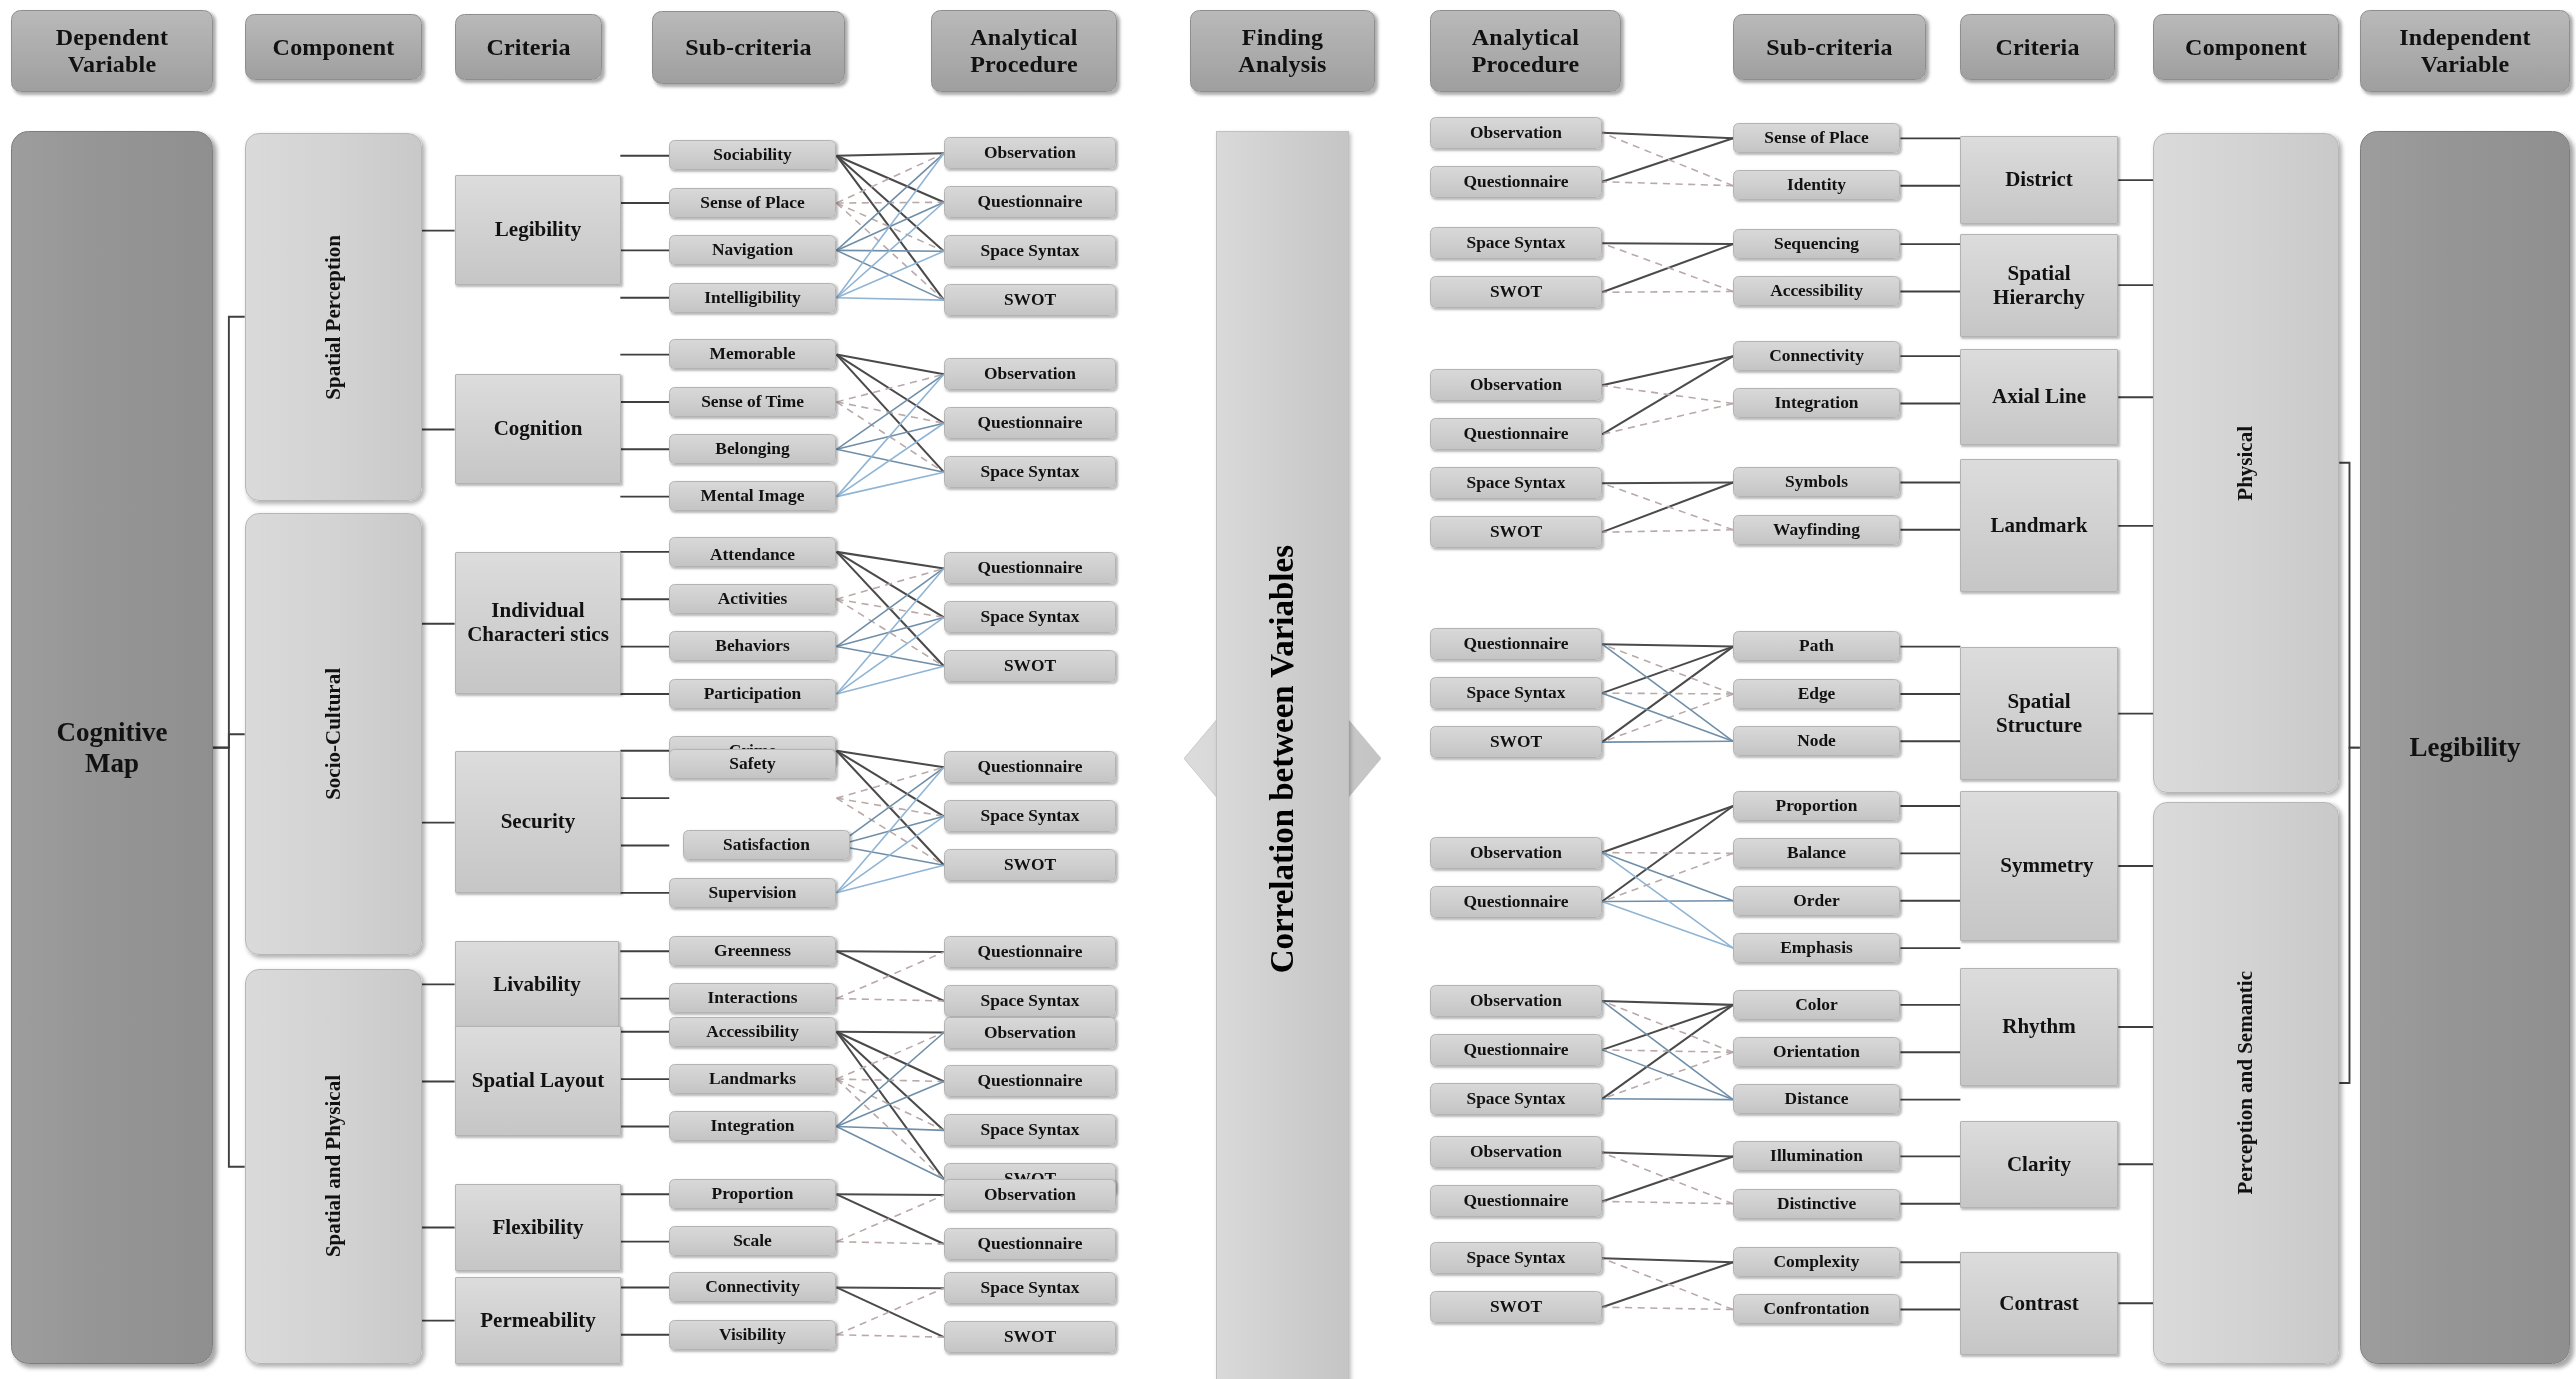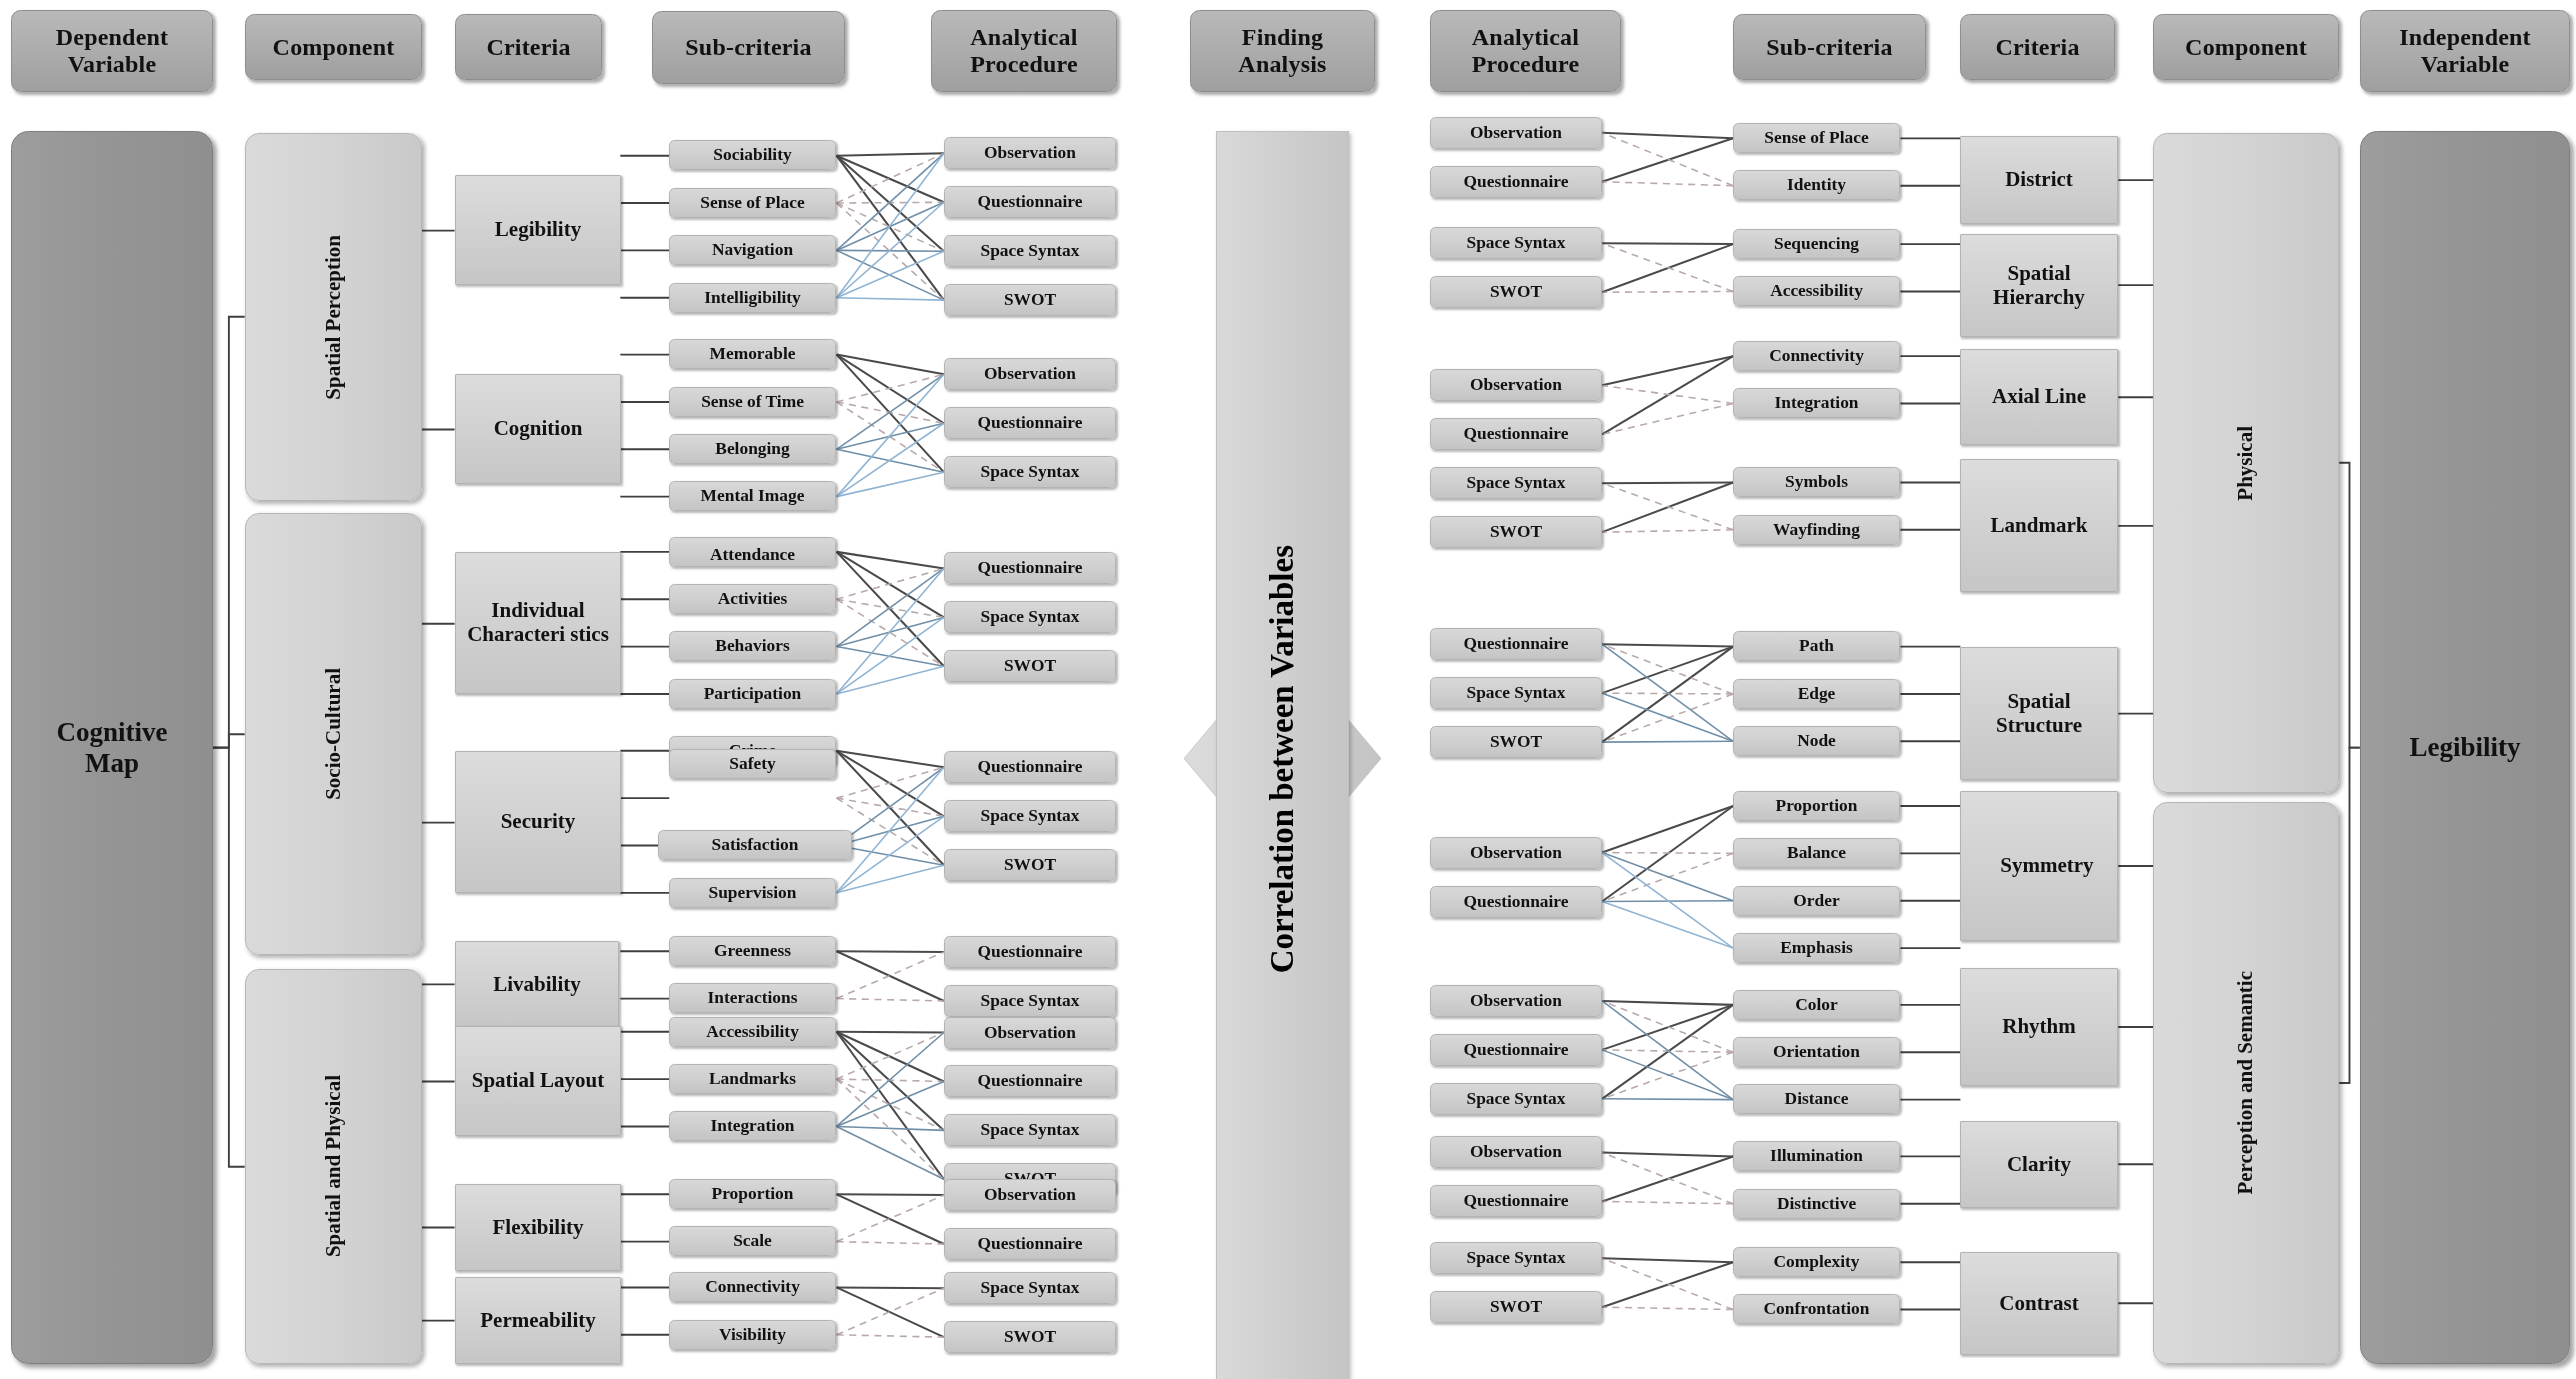--- a/index.html
+++ b/index.html
@@ -379,21 +379,21 @@
     </div>
     <div class="node crit" style="left: 455px; top: 751px; width: 166px; height: 142px;">
       <span>Security</span>
     </div>
     <div class="node sub" style="left: 669px; top: 736px; width: 167px; height: 30px;">
       <span>Crime</span>
     </div>
     <div class="node sub" style="left: 669px; top: 749px; width: 167px; height: 30px;">
       <span>Safety</span>
     </div>
-    <div class="node sub" style="left: 658px; top: 830px; width: 194px; height: 30px;">
+    <div class="node sub" style="left: 683px; top: 830px; width: 167px; height: 30px;">
       <span>Satisfaction</span>
     </div>
     <div class="node sub" style="left: 669px; top: 878px; width: 167px; height: 30px;">
       <span>Supervision</span>
     </div>
     <div class="node proc" style="left: 944px; top: 751px; width: 172px; height: 32px;">
       <span>Questionnaire</span>
     </div>
     <div class="node proc" style="left: 944px; top: 800px; width: 172px; height: 32px;">
       <span>Space Syntax</span>

